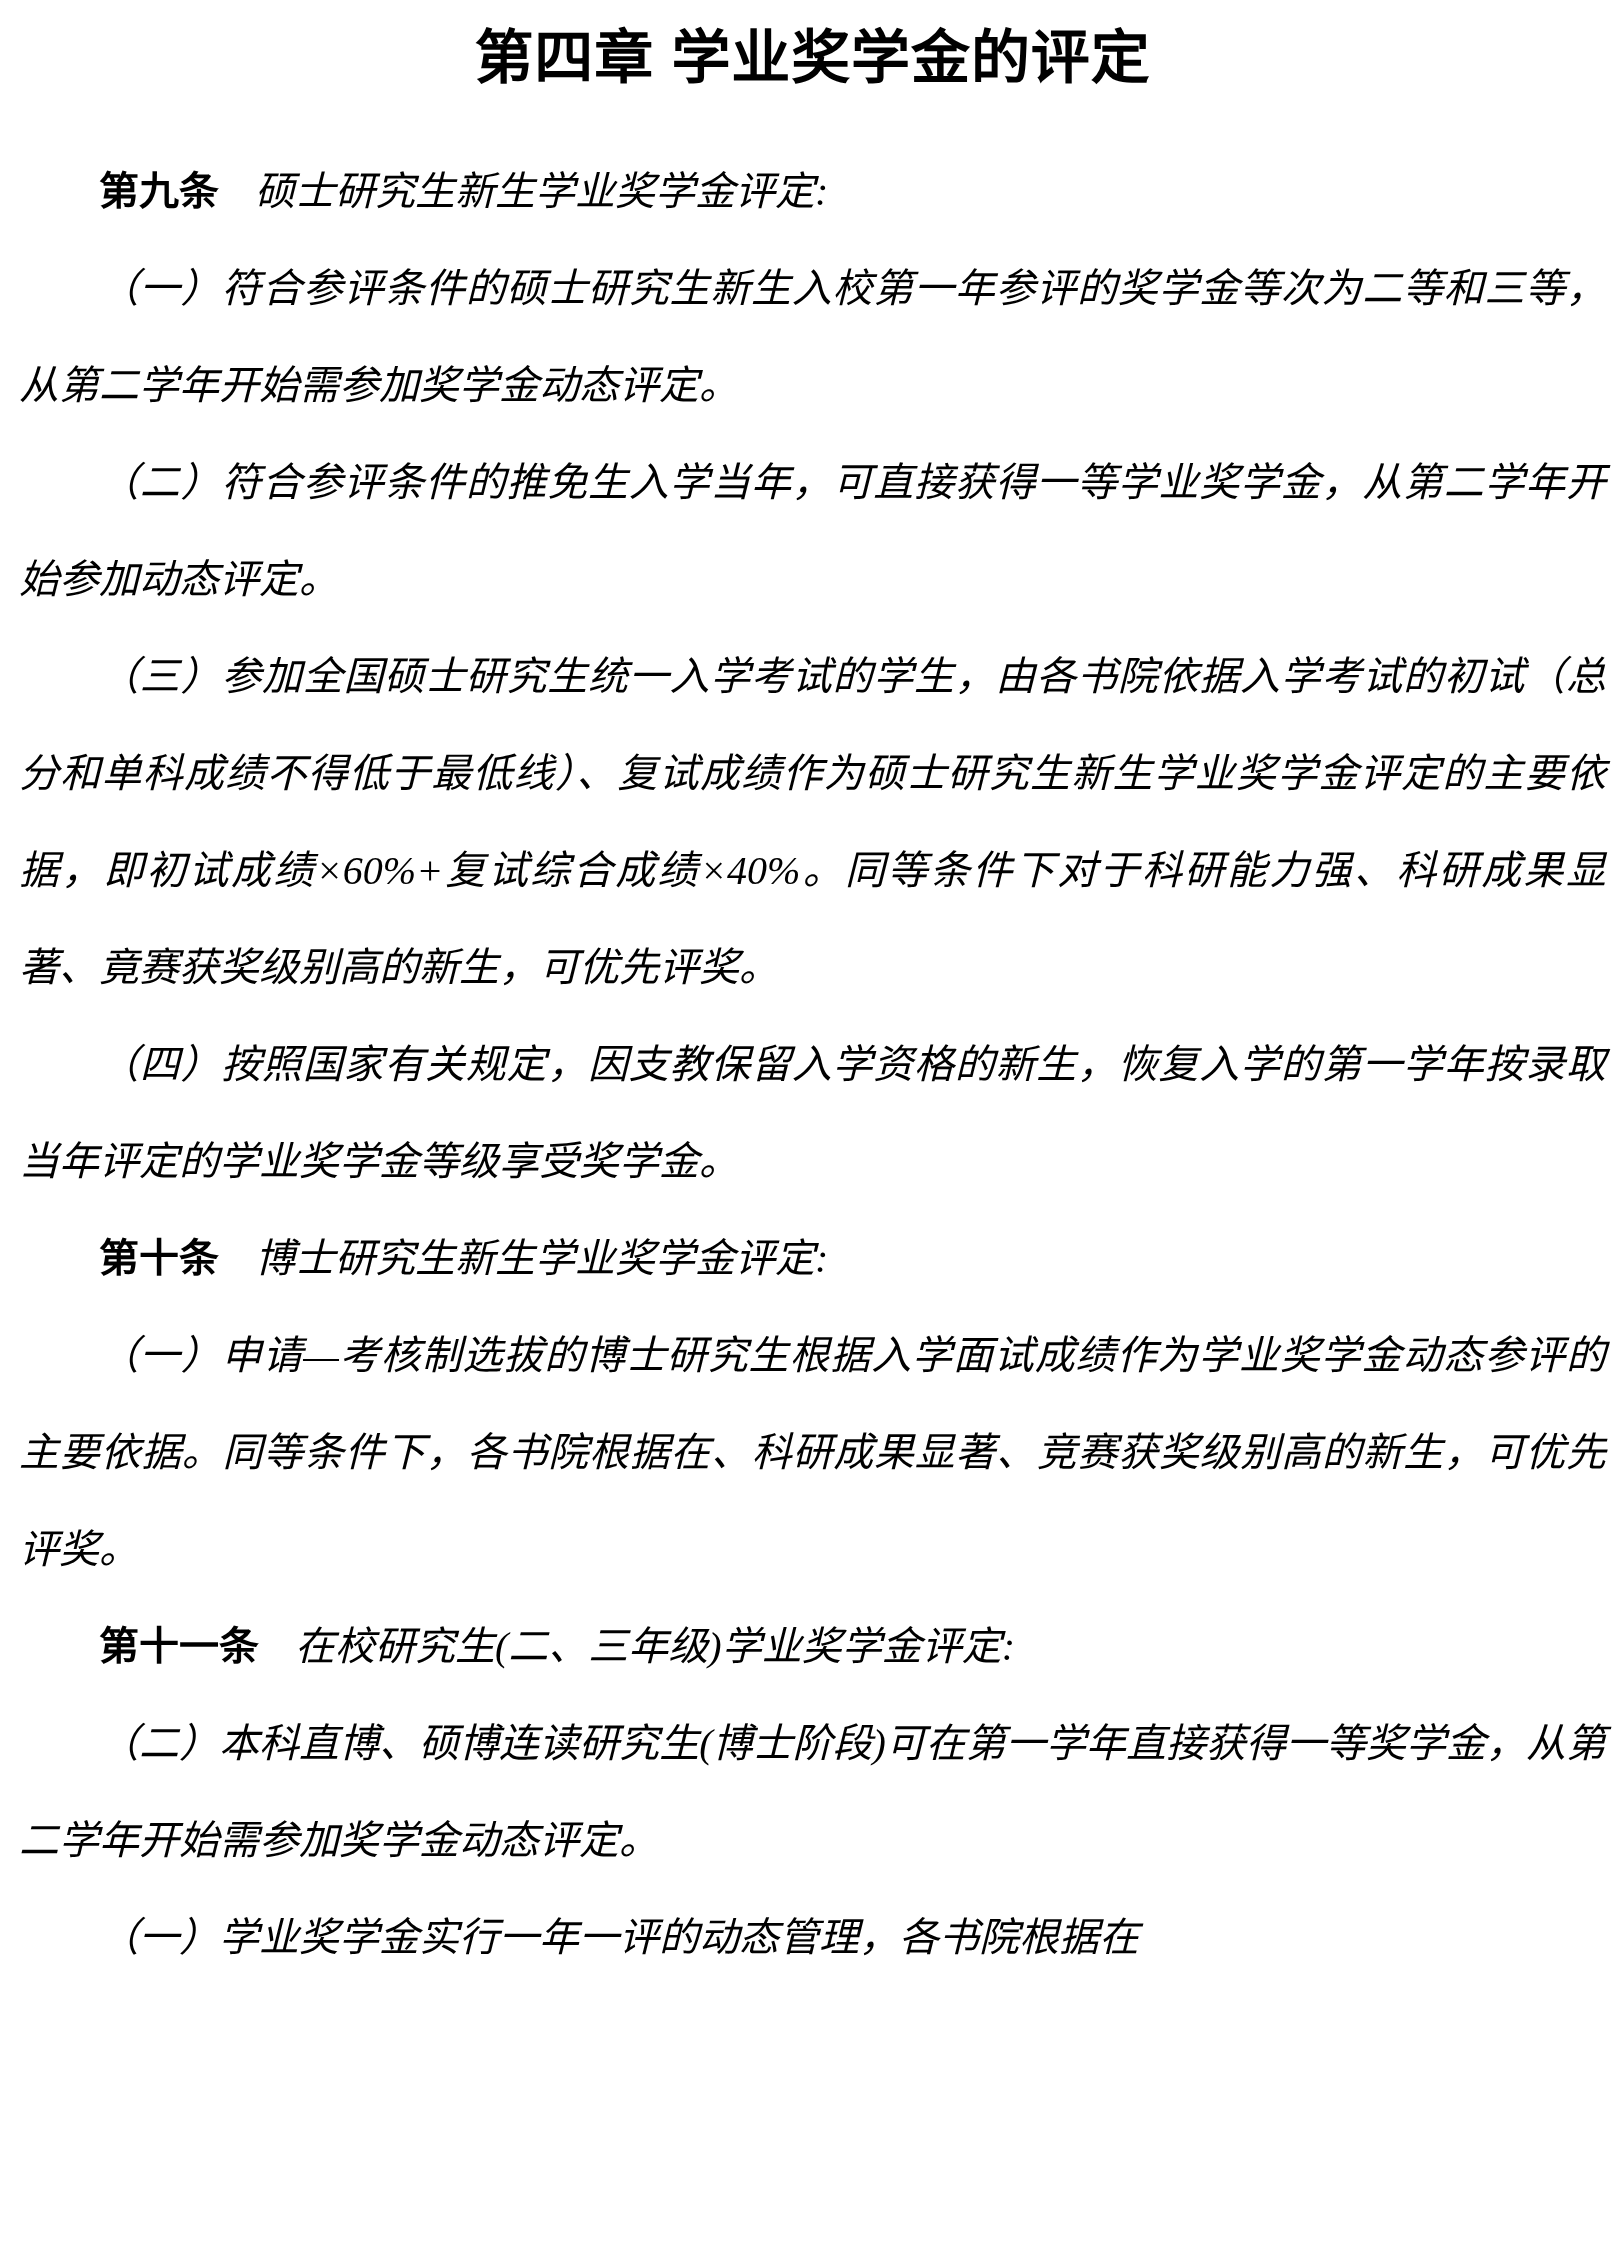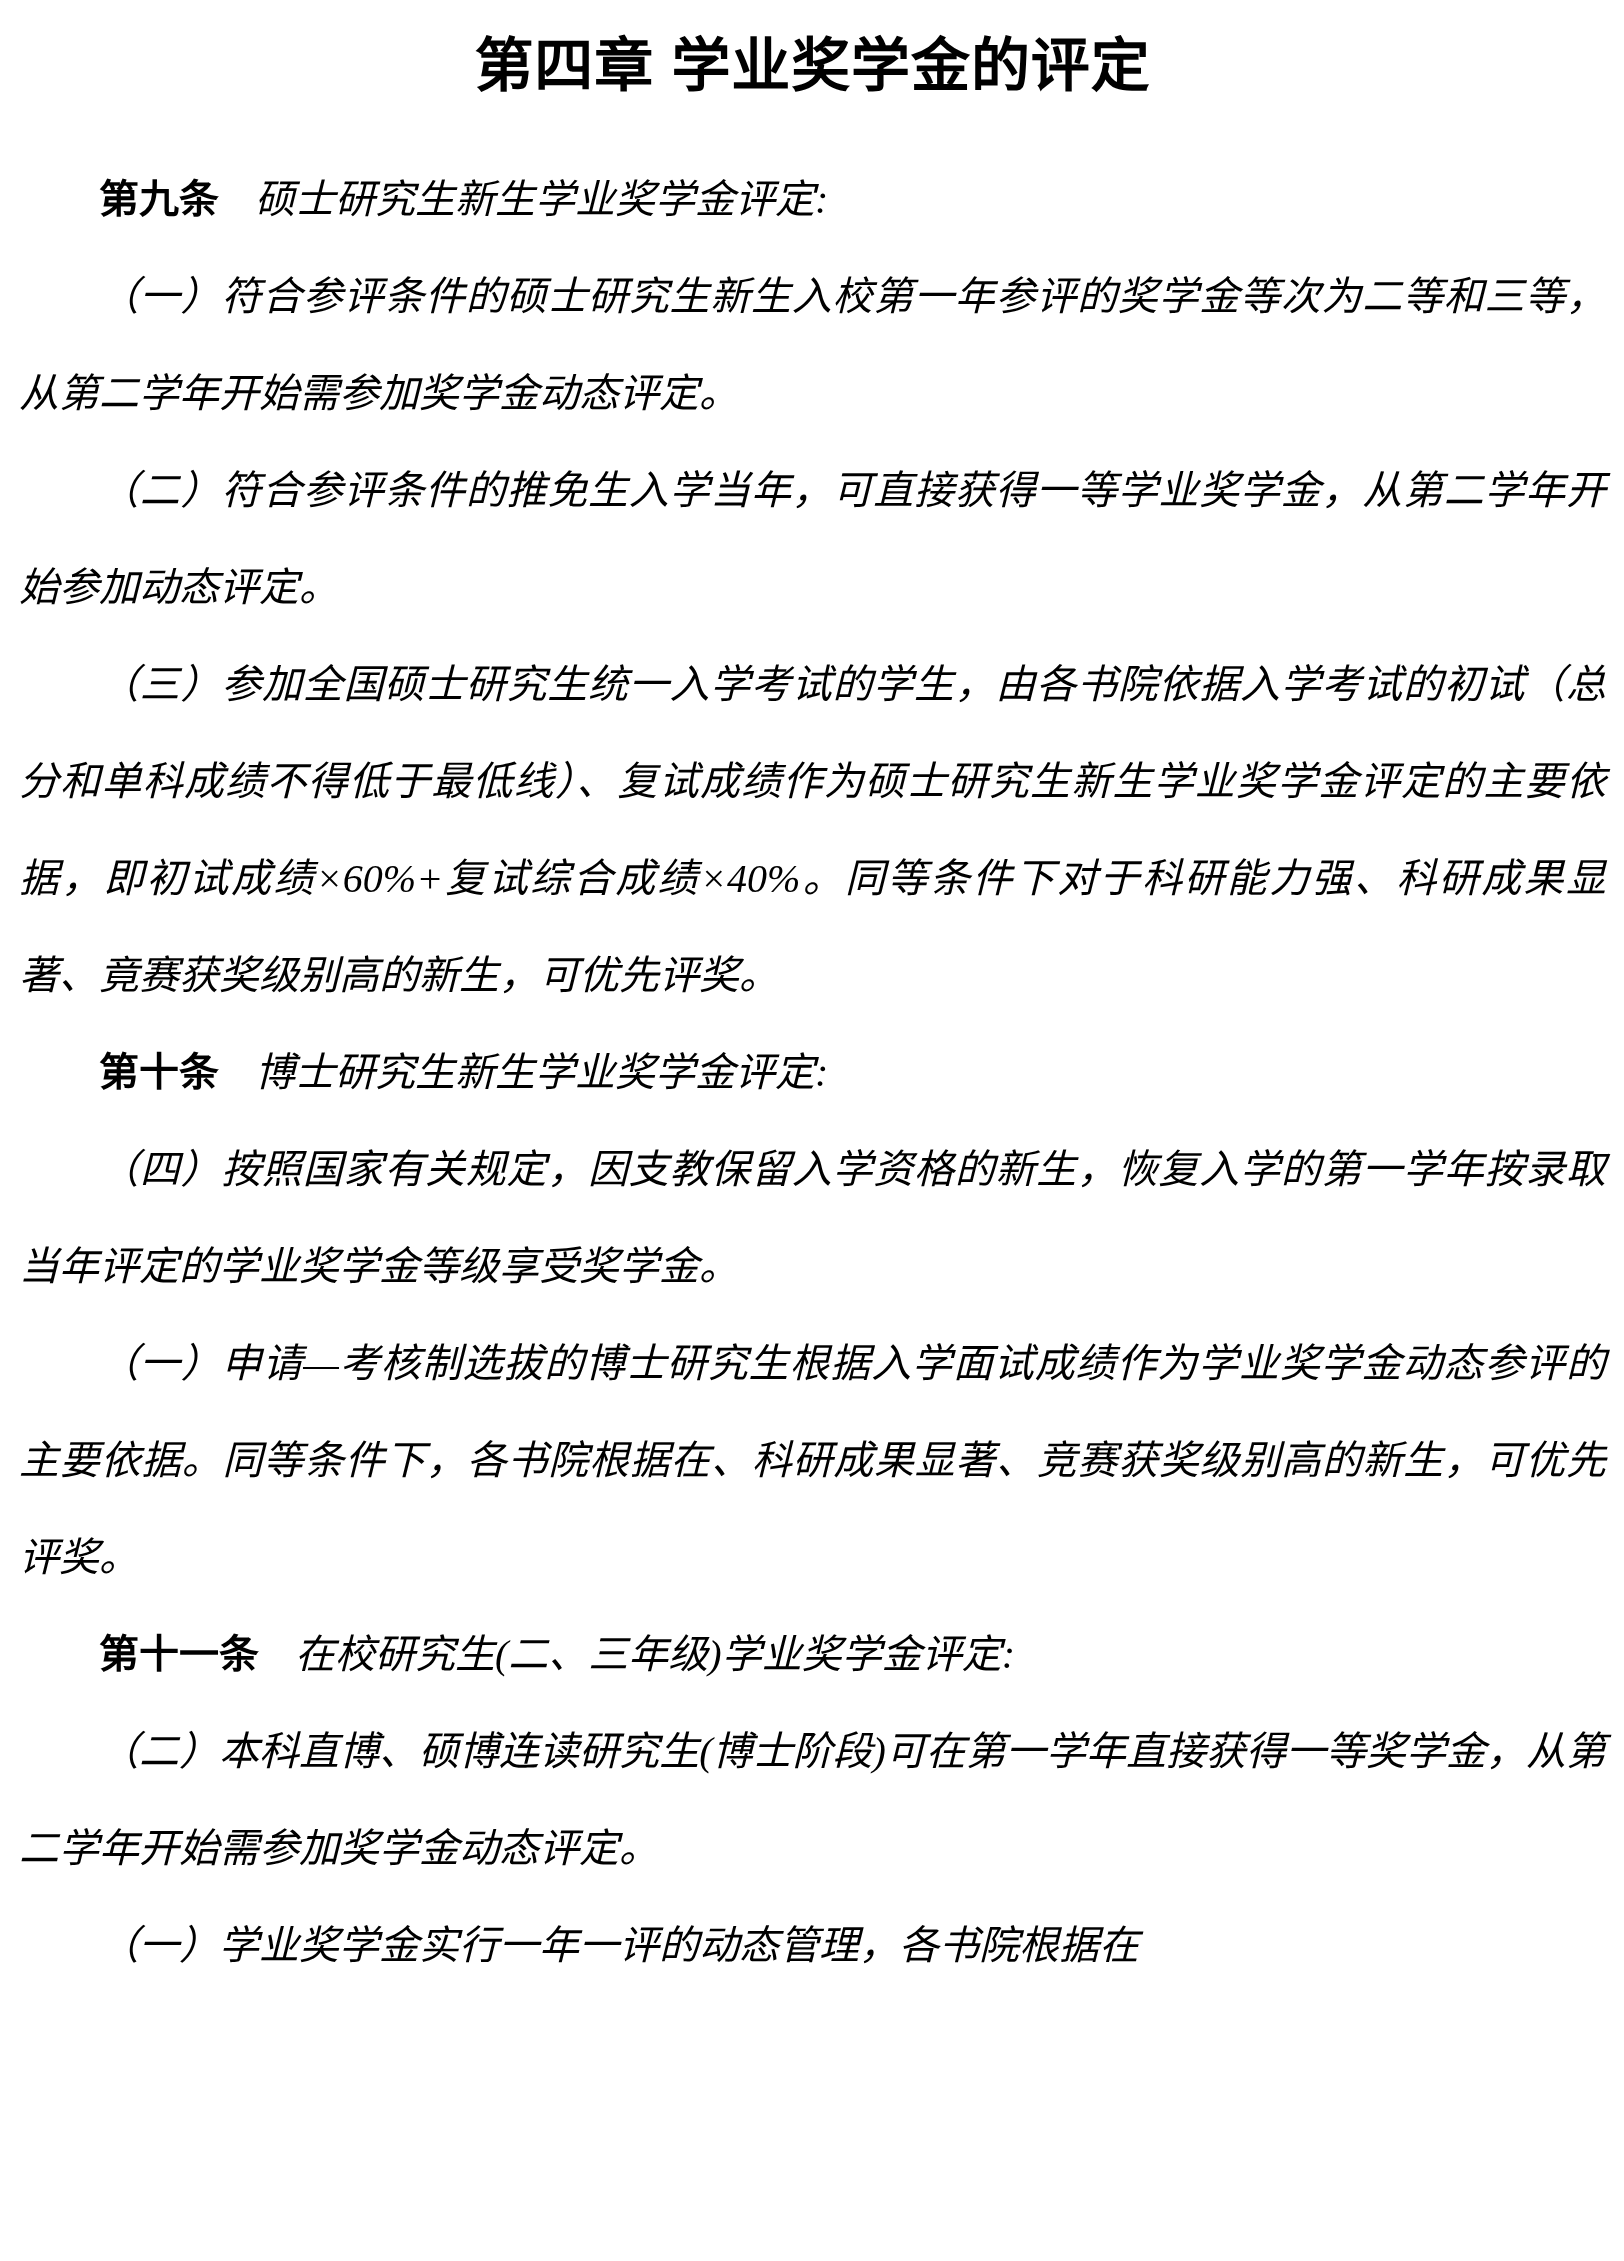--- a/index.html
+++ b/index.html
@@ -5,21 +5,21 @@
   html, body {
     margin: 0;
     padding: 0;
     background: #ffffff;
   }
   .page {
     position: relative;
     width: 1625px;
     height: 1984px;
     box-sizing: border-box;
-    margin: 16px auto;
+    margin: 8px auto;
     padding: 5.2px 19px 0 19px;
     background: #ffffff;
     color: #000000;
     overflow: hidden;
   }
   .chapter-title {
     margin: 0 0 40px 0;
     font-family: "Liberation Sans", "DejaVu Sans", sans-serif;
     font-weight: 900;
     font-size: 59px;
@@ -55,23 +55,23 @@
 
 <main class="page">
 
   <h1 class="chapter-title">第四章 学业奖学金的评定</h1>
 
   <p class="para"><span class="art-num">第九条</span><span class="kai">硕士研究生新生学业奖学金评定:</span></p>
 
   <p class="para kai">（一）符合参评条件的硕士研究生新生入校第一年参评的奖学金等次为二等和三等，从第二学年开始需参加奖学金动态评定。</p>
   <p class="para kai">（二）符合参评条件的推免生入学当年，可直接获得一等学业奖学金，从第二学年开始参加动态评定。</p>
   <p class="para kai">（三）参加全国硕士研究生统一入学考试的学生，由各书院依据入学考试的初试（总分和单科成绩不得低于最低线）、复试成绩作为硕士研究生新生学业奖学金评定的主要依据，即初试成绩×60%+复试综合成绩×40%。同等条件下对于科研能力强、科研成果显著、竟赛获奖级别高的新生，可优先评奖。</p>
+  <p class="para kai">（四）按照国家有关规定，因支教保留入学资格的新生，恢复入学的第一学年按录取当年评定的学业奖学金等级享受奖学金。</p>
+
   <p class="para"><span class="art-num">第十条</span><span class="kai">博士研究生新生学业奖学金评定:</span></p>
-
-  <p class="para kai">（四）按照国家有关规定，因支教保留入学资格的新生，恢复入学的第一学年按录取当年评定的学业奖学金等级享受奖学金。</p>
 
   <p class="para kai">（一）申请—考核制选拔的博士研究生根据入学面试成绩作为学业奖学金动态参评的主要依据。同等条件下，各书院根据在、科研成果显著、竞赛获奖级别高的新生，可优先评奖。</p>
   <p class="para"><span class="art-num">第十一条</span><span class="kai">在校研究生(二、三年级)学业奖学金评定:</span></p>
 
   <p class="para kai">（二）本科直博、硕博连读研究生(博士阶段)可在第一学年直接获得一等奖学金，从第二学年开始需参加奖学金动态评定。</p>
 
   <p class="para kai">（一）学业奖学金实行一年一评的动态管理，各书院根据在</p>
 
 </main>
 

